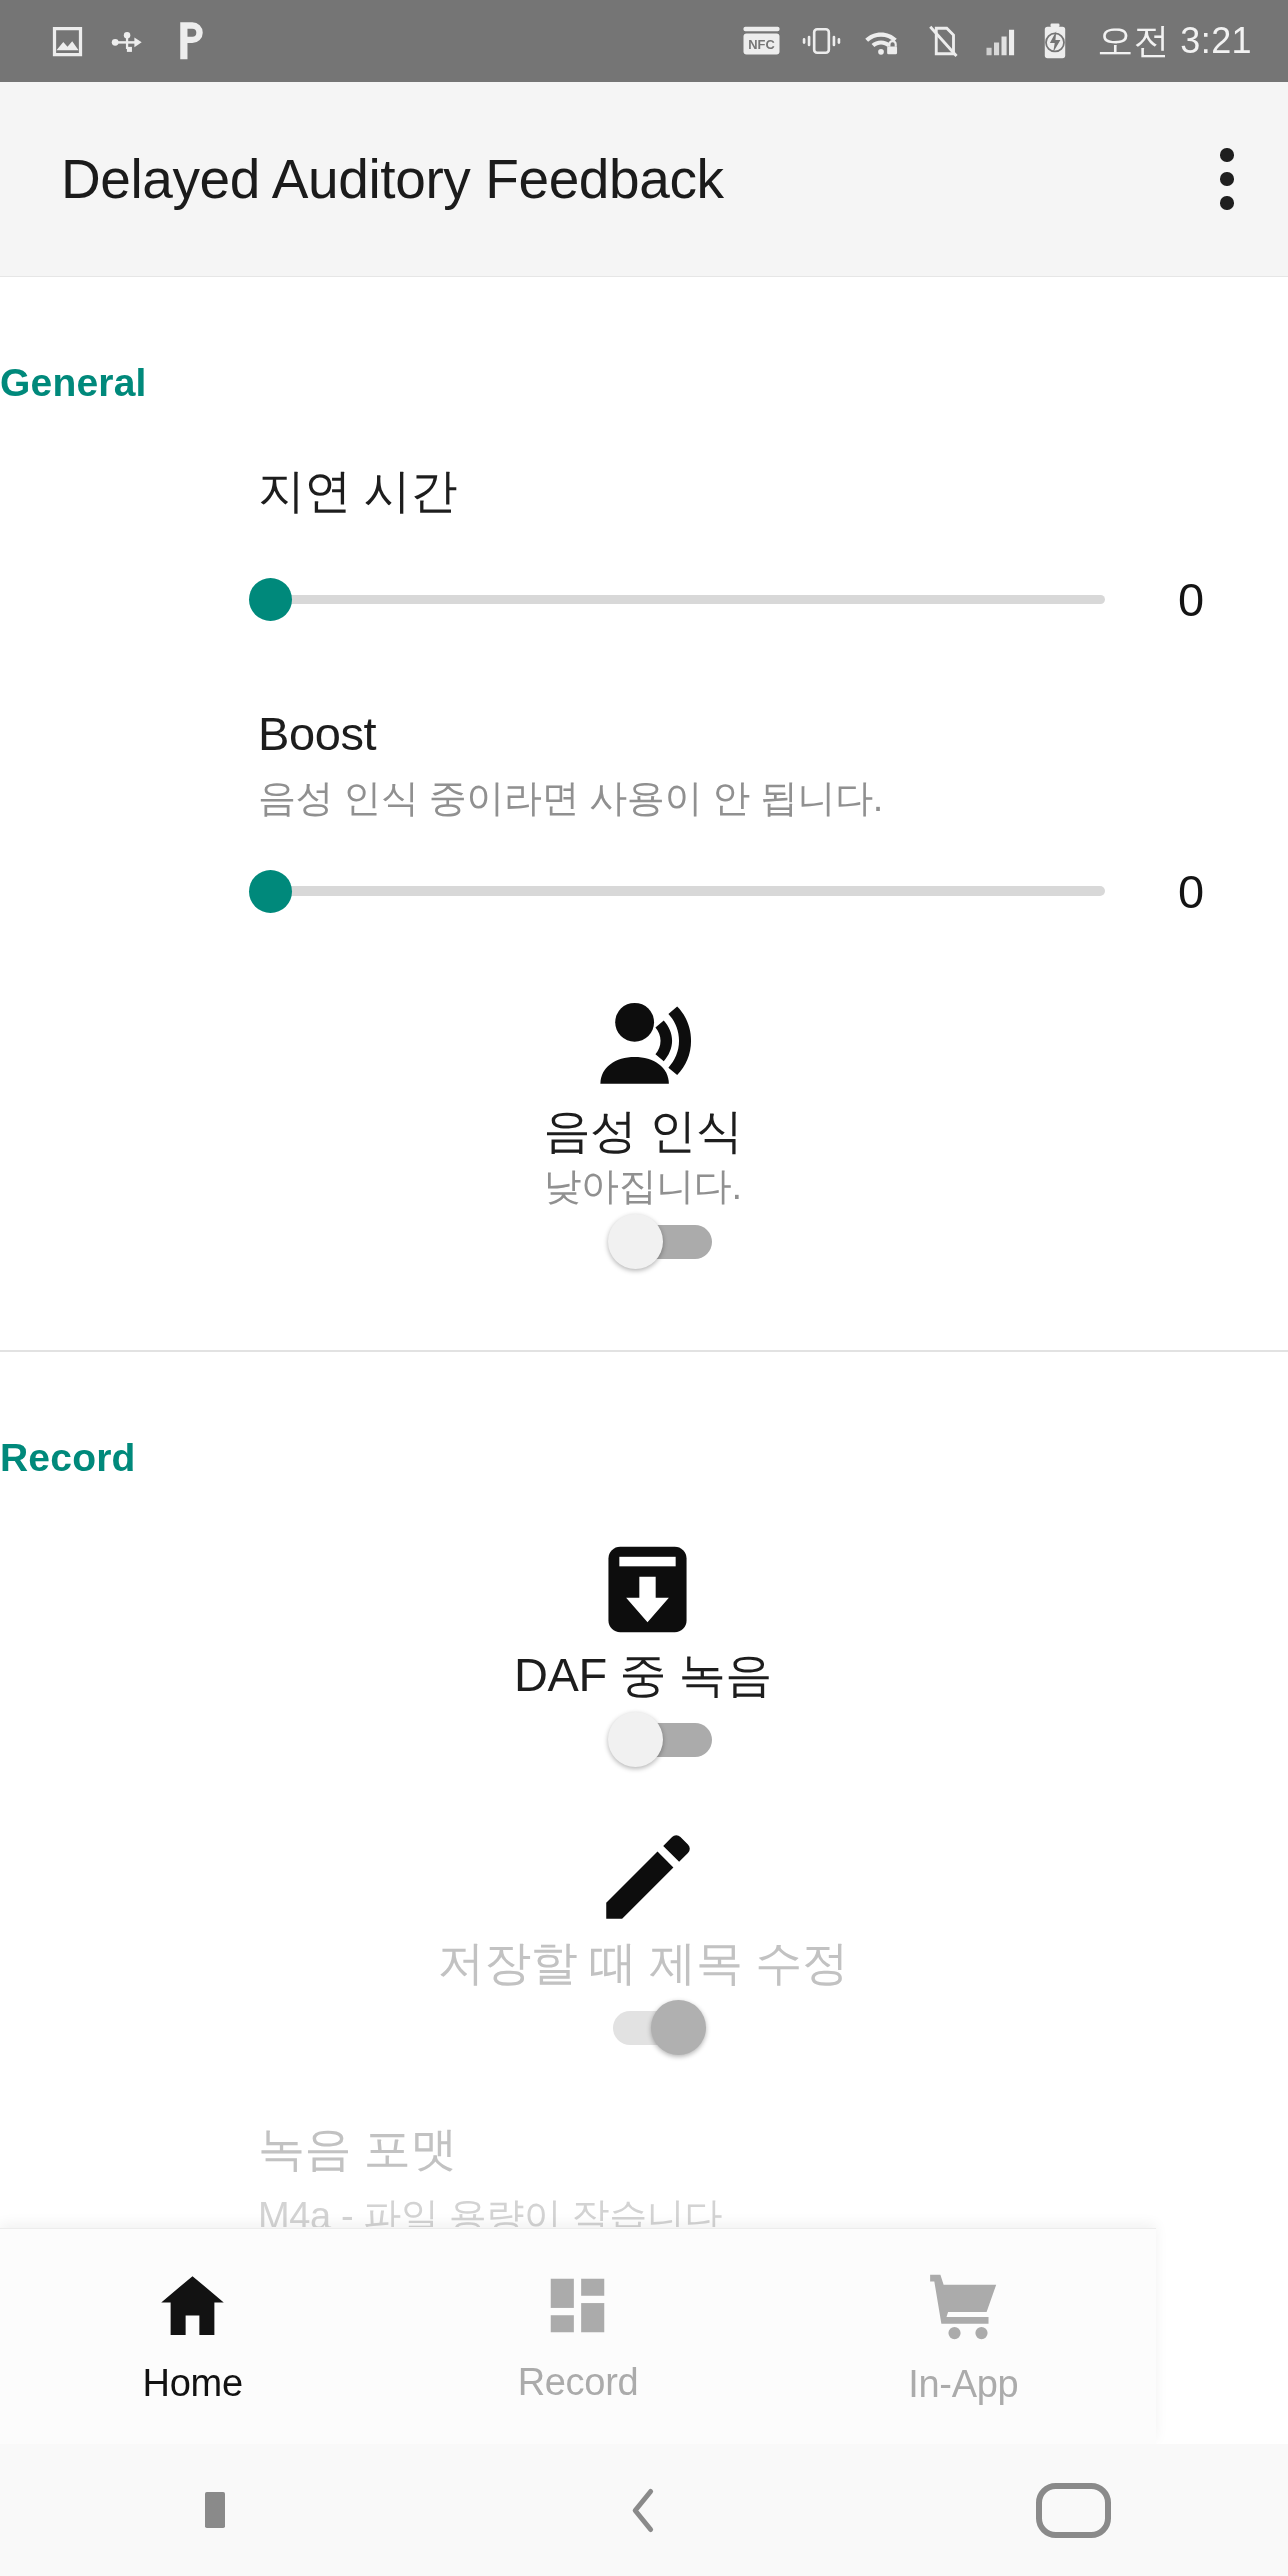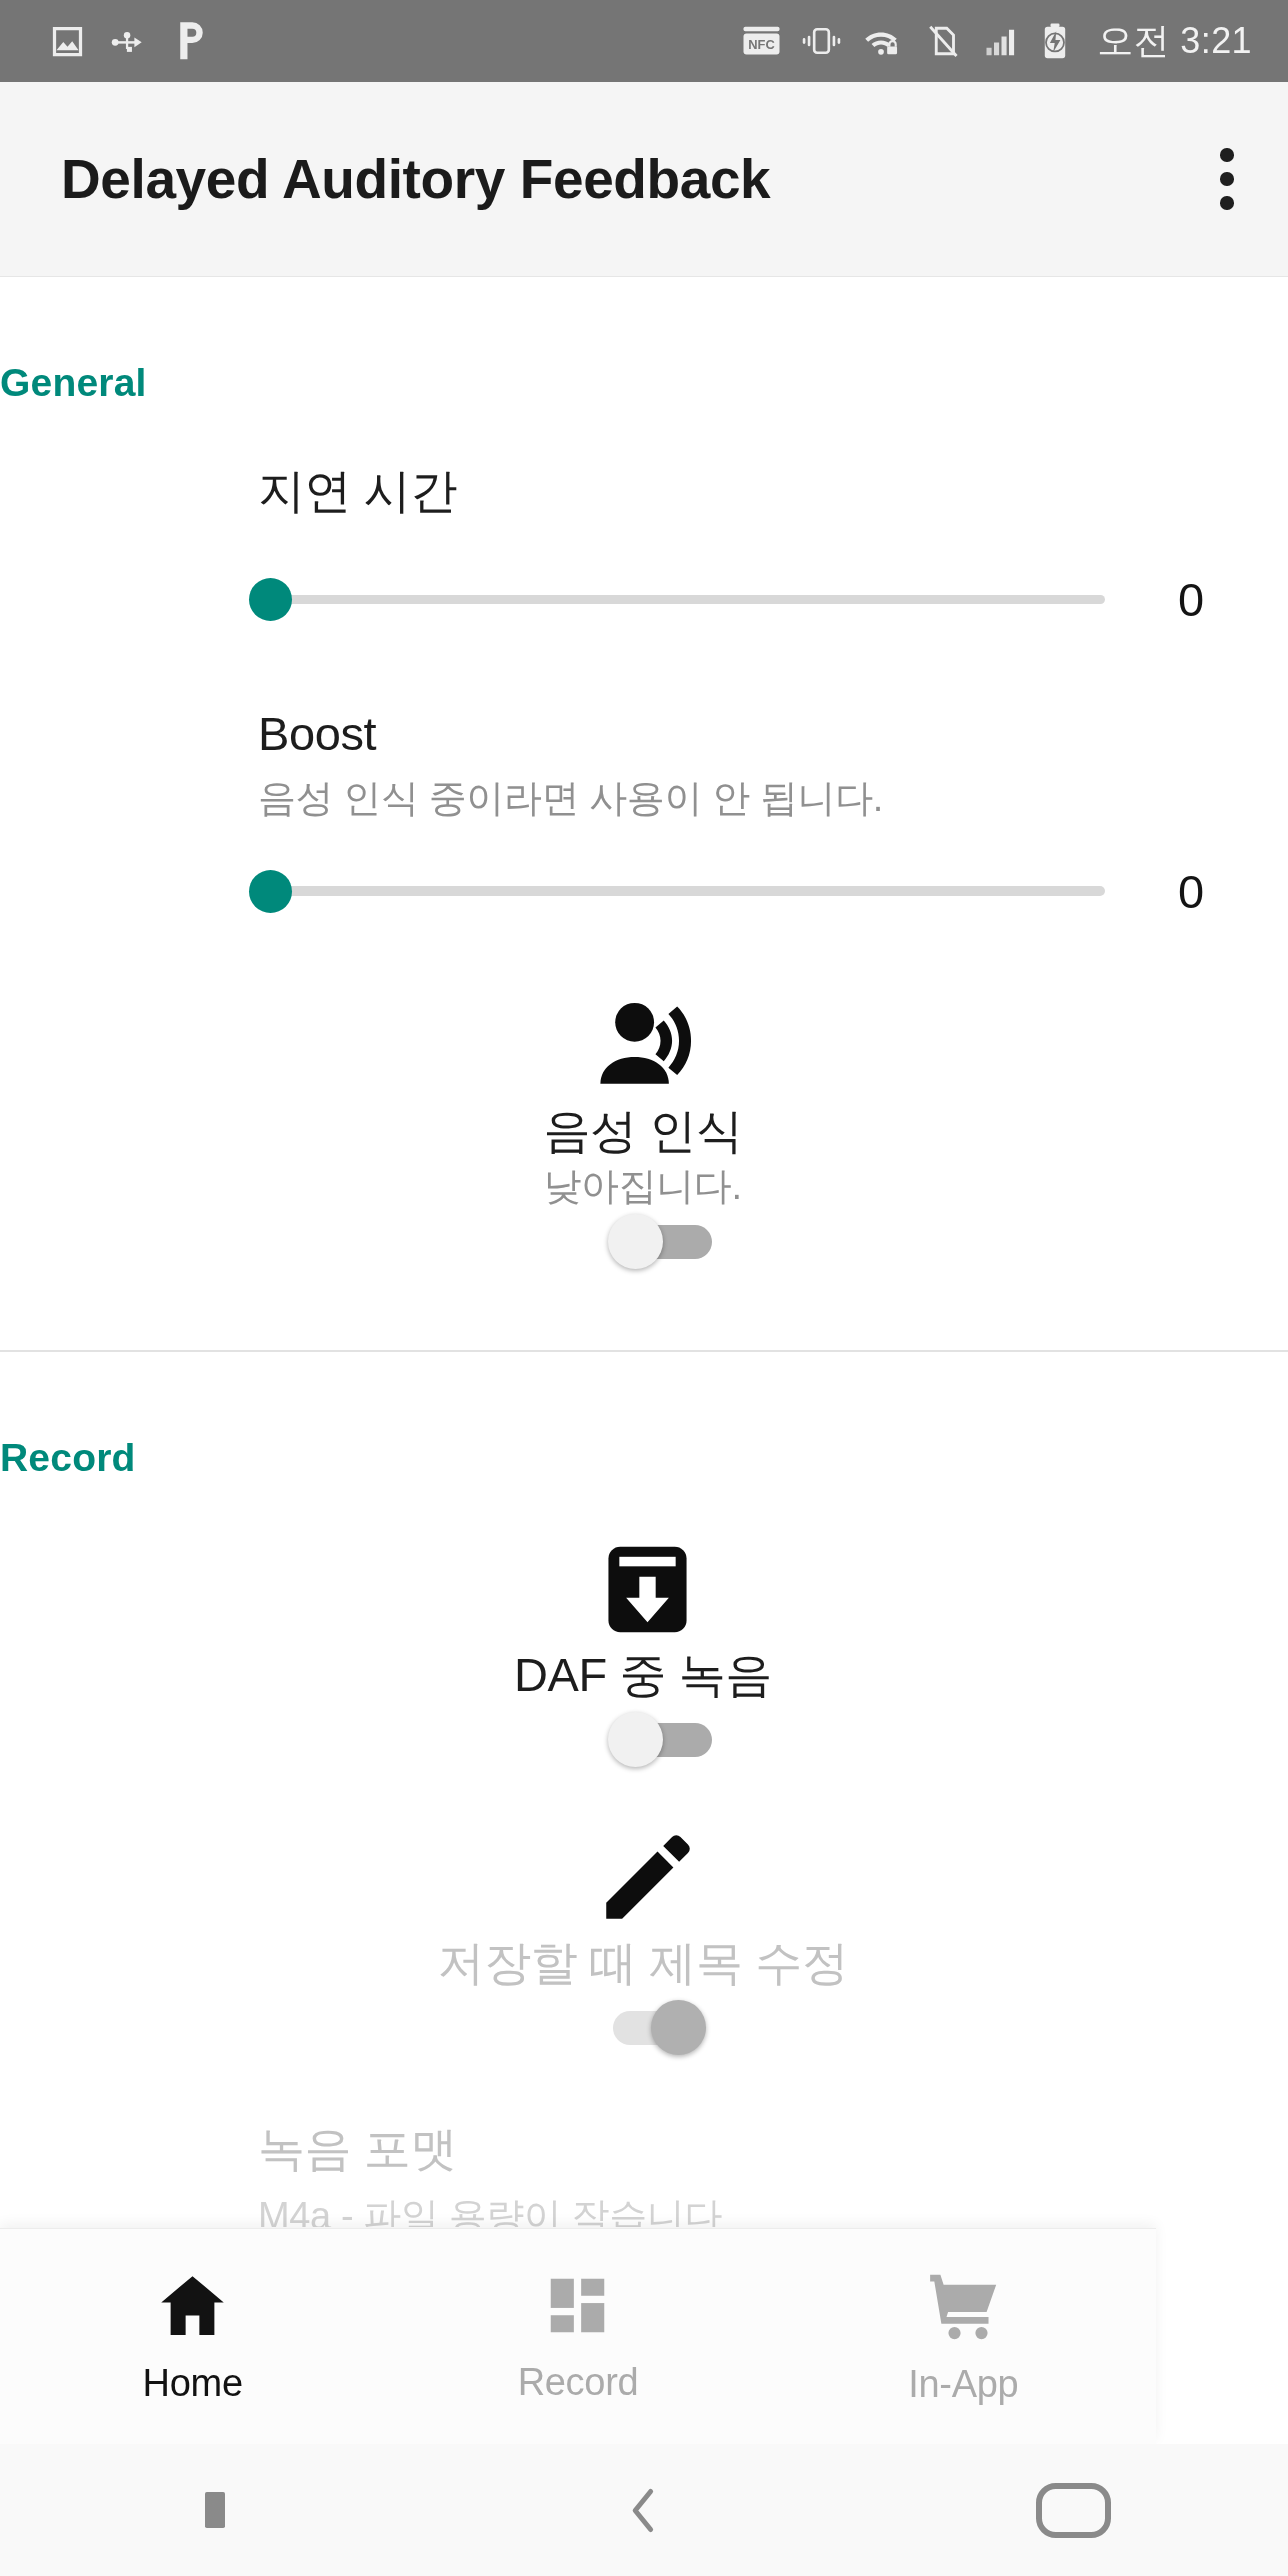--- a/index.html
+++ b/index.html
@@ -24,21 +24,21 @@
     margin-left:7.2px; font-family:"Liberation Sans",sans-serif;
   }
 
   
   .appbar {
     position:absolute; top:82px; left:0; width:1288px; height:195px;
     background:#f5f5f5; display:flex; align-items:center;
     border-bottom:0.9px solid #e6e6e6;
   }
   .appbar-title {
-    font-size:55px; color:#1b1b1b; font-weight:700;
+    font-size:55px; color:#1b1b1b; font-weight:400;
     margin-left:61px; letter-spacing:-0.4px; white-space:nowrap;
   }
   .overflow {
     margin-left:auto; margin-right:54px; width:14.3px;
     display:flex; flex-direction:column; align-items:center; gap:10.7px;
     cursor:pointer;
   }
   .overflow span { width:13.4px; height:13.4px; border-radius:50%; background:#1f1f1f; display:block; }
 
   

